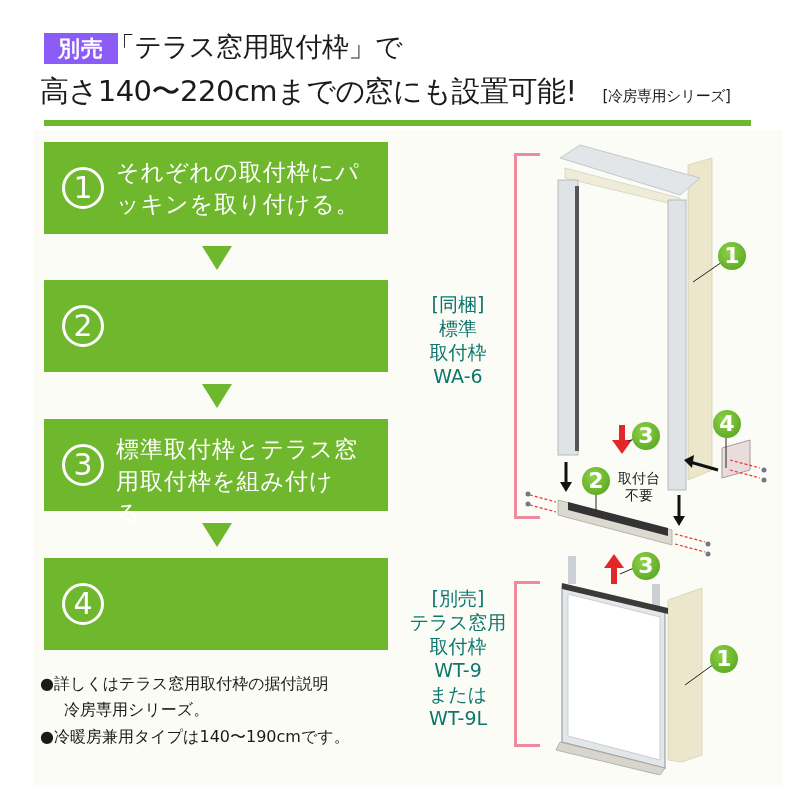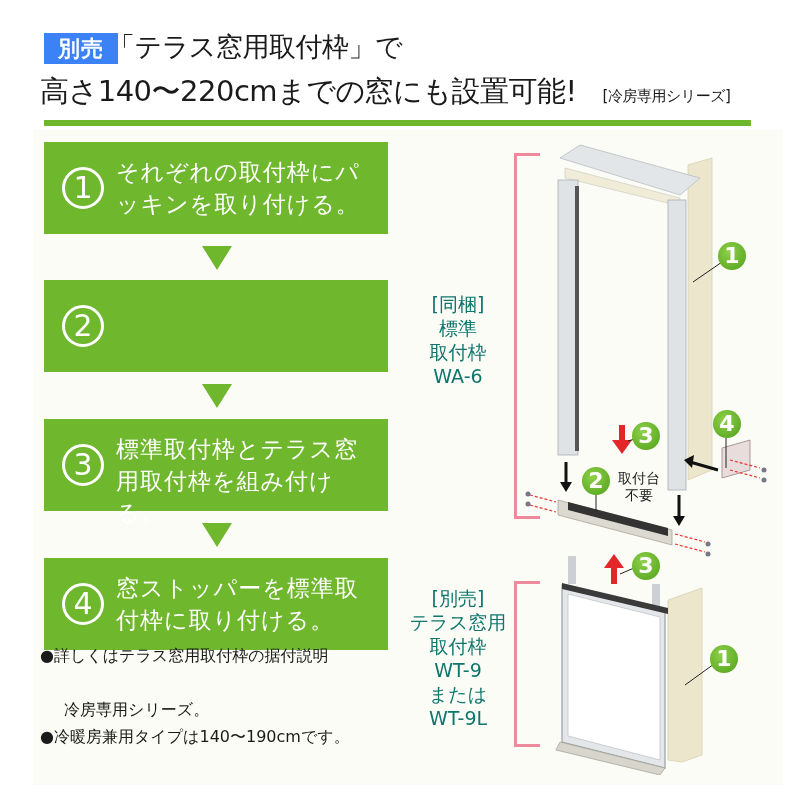--- a/index.html
+++ b/index.html
@@ -1,21 +1,21 @@
 <!DOCTYPE html>
 <html><head>
 <meta charset="utf-8">
 <style>
   html, body { margin:0; padding:0; }
   body { width:800px; height:800px; background:#ffffff; position:relative; overflow:hidden;
          font-family:"DejaVu Sans", "Liberation Sans", sans-serif; color:#1a1a1a; }
   .abs { position:absolute; }
 
   
-  .badge { left:44px; top:33px; width:74px; height:31px; background:#3b82f6; color:#fff;
+  .badge { left:44px; top:33px; width:74px; height:31px; background:#8b5cf6; color:#fff;
            font-size:22px; font-weight:bold; line-height:31px; text-align:center; letter-spacing:1px; }
   .title1 { left:108px; top:26px; font-size:27px; line-height:42px; white-space:nowrap; letter-spacing:-0.5px; }
   .title2 { left:40px; top:70px; font-size:29px; line-height:42px; white-space:nowrap; letter-spacing:-0.5px; }
   .title2 .small { font-size:15px; letter-spacing:-0.5px;padding-left:26px; }
   .rule { left:44px; top:120px; width:707px; height:6px; background:#6cb72c; }
 
   
   .panel { left:33px; top:130px; width:750px; height:655px; background:#fbfcf5; }
 
   
@@ -58,24 +58,23 @@
 <div class="abs tri" style="top:384px"></div>
 
 <div class="abs step" style="top:419px">
   <div class="num">3</div>
   <div class="txt">標準取付枠とテラス窓用取付枠を組み付ける。</div>
 </div>
 <div class="abs tri" style="top:523px"></div>
 
 <div class="abs step" style="top:558px">
   <div class="num">4</div>
-  <div class="txt">窓ストッパーを標準取付枠に取り付ける。</div>
 </div>
 
-<div class="abs note" style="top:644px">●詳しくはテラス窓用取付枠の据付説明</div>
+<div class="abs note" style="top:672px">●詳しくはテラス窓用取付枠の据付説明</div>
 <div class="abs note2" style="top:698px">冷房専用シリーズ。</div>
 <div class="abs note" style="top:725px">●冷暖房兼用タイプは140〜190cmです。</div>
 
 <div class="abs lbl" style="left:408px; top:292px; width:100px;">
   <div>[同梱]</div>
   <div>標準</div>
   <div>取付枠</div>
   <div>WA-6</div>
 </div>
 <div class="abs lbl" style="left:398px; top:586px; width:120px;">

